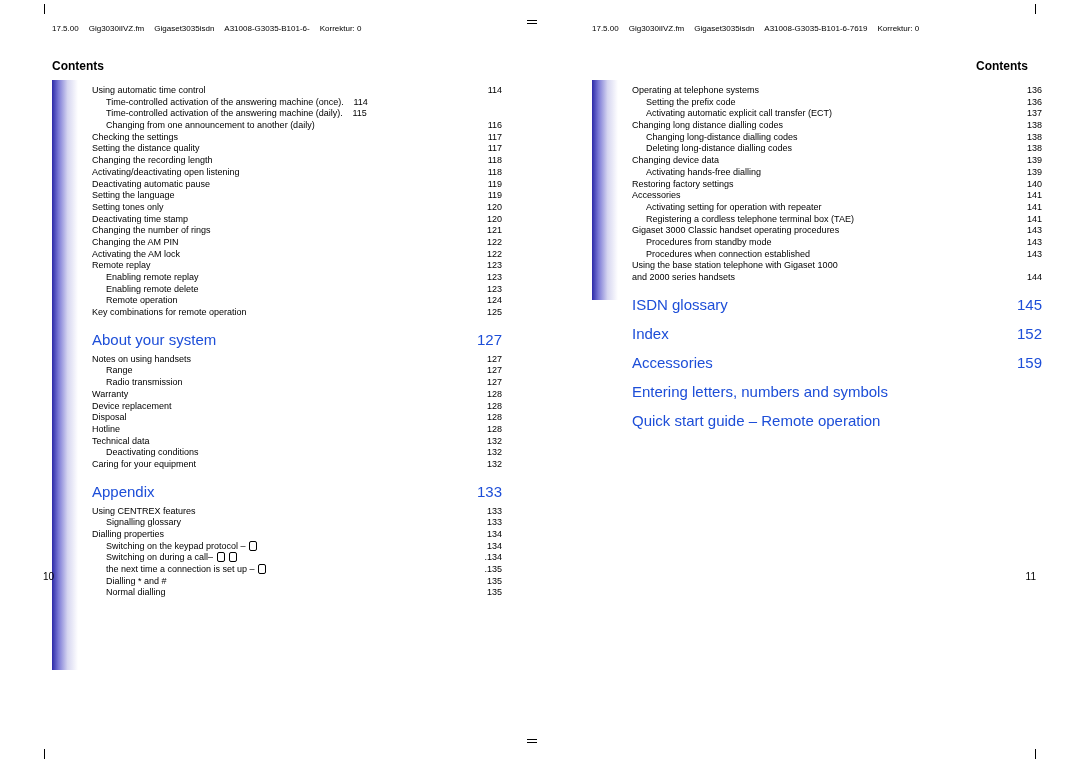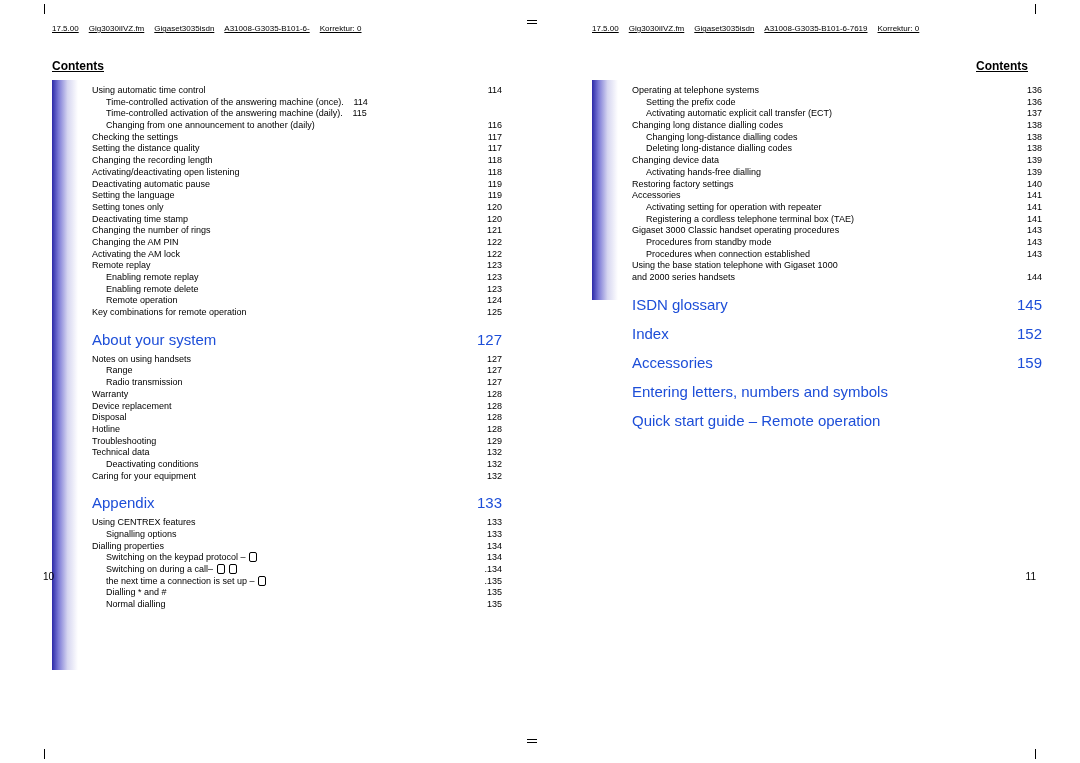--- a/index.html
+++ b/index.html
@@ -17,21 +17,20 @@
     display: flex;
     width: 1080px;
     height: 763px;
   }
   .page {
     width: 540px;
     height: 612px;
     position: relative;
     box-sizing: border-box;
     padding: 24px 52px 0 52px;
-    text-decoration: underline;
   }
   .header-line {
     display: flex;
     gap: 10px;
     font-size: 8px;
     color: #000;
     margin-bottom: 26px;
   }
   .contents-hd {
     font-size: 12px;
@@ -292,25 +291,20 @@
           <span class="label">Disposal</span>
           <span class="dots"></span>
           <span class="pg">128</span>
         </div>
         <div class="row lvl1">
           <span class="label">Hotline</span>
           <span class="dots"></span>
           <span class="pg">128</span>
         </div>
         <div class="row lvl1">
-          <span class="label">Troubleshooting</span>
-          <span class="dots"></span>
-          <span class="pg">129</span>
-        </div>
-        <div class="row lvl1">
           <span class="label">Technical data</span>
           <span class="dots"></span>
           <span class="pg">132</span>
         </div>
         <div class="row lvl2">
           <span class="label">Deactivating conditions</span>
           <span class="dots"></span>
           <span class="pg">132</span>
         </div>
         <div class="row lvl1">
@@ -322,21 +316,21 @@
           <span class="s-label">Appendix</span>
           <span class="s-dots"></span>
           <span class="s-pg">133</span>
         </div>
         <div class="row lvl1">
           <span class="label">Using CENTREX features</span>
           <span class="dots"></span>
           <span class="pg">133</span>
         </div>
         <div class="row lvl2">
-          <span class="label">Signalling options</span>
+          <span class="label">Signalling glossary</span>
           <span class="dots"></span>
           <span class="pg">133</span>
         </div>
         <div class="row lvl1">
           <span class="label">Dialling properties</span>
           <span class="dots"></span>
           <span class="pg">134</span>
         </div>
         <div class="row lvl2">
           <span class="label">Switching on the keypad protocol – <span class="icon-key"></span></span>

